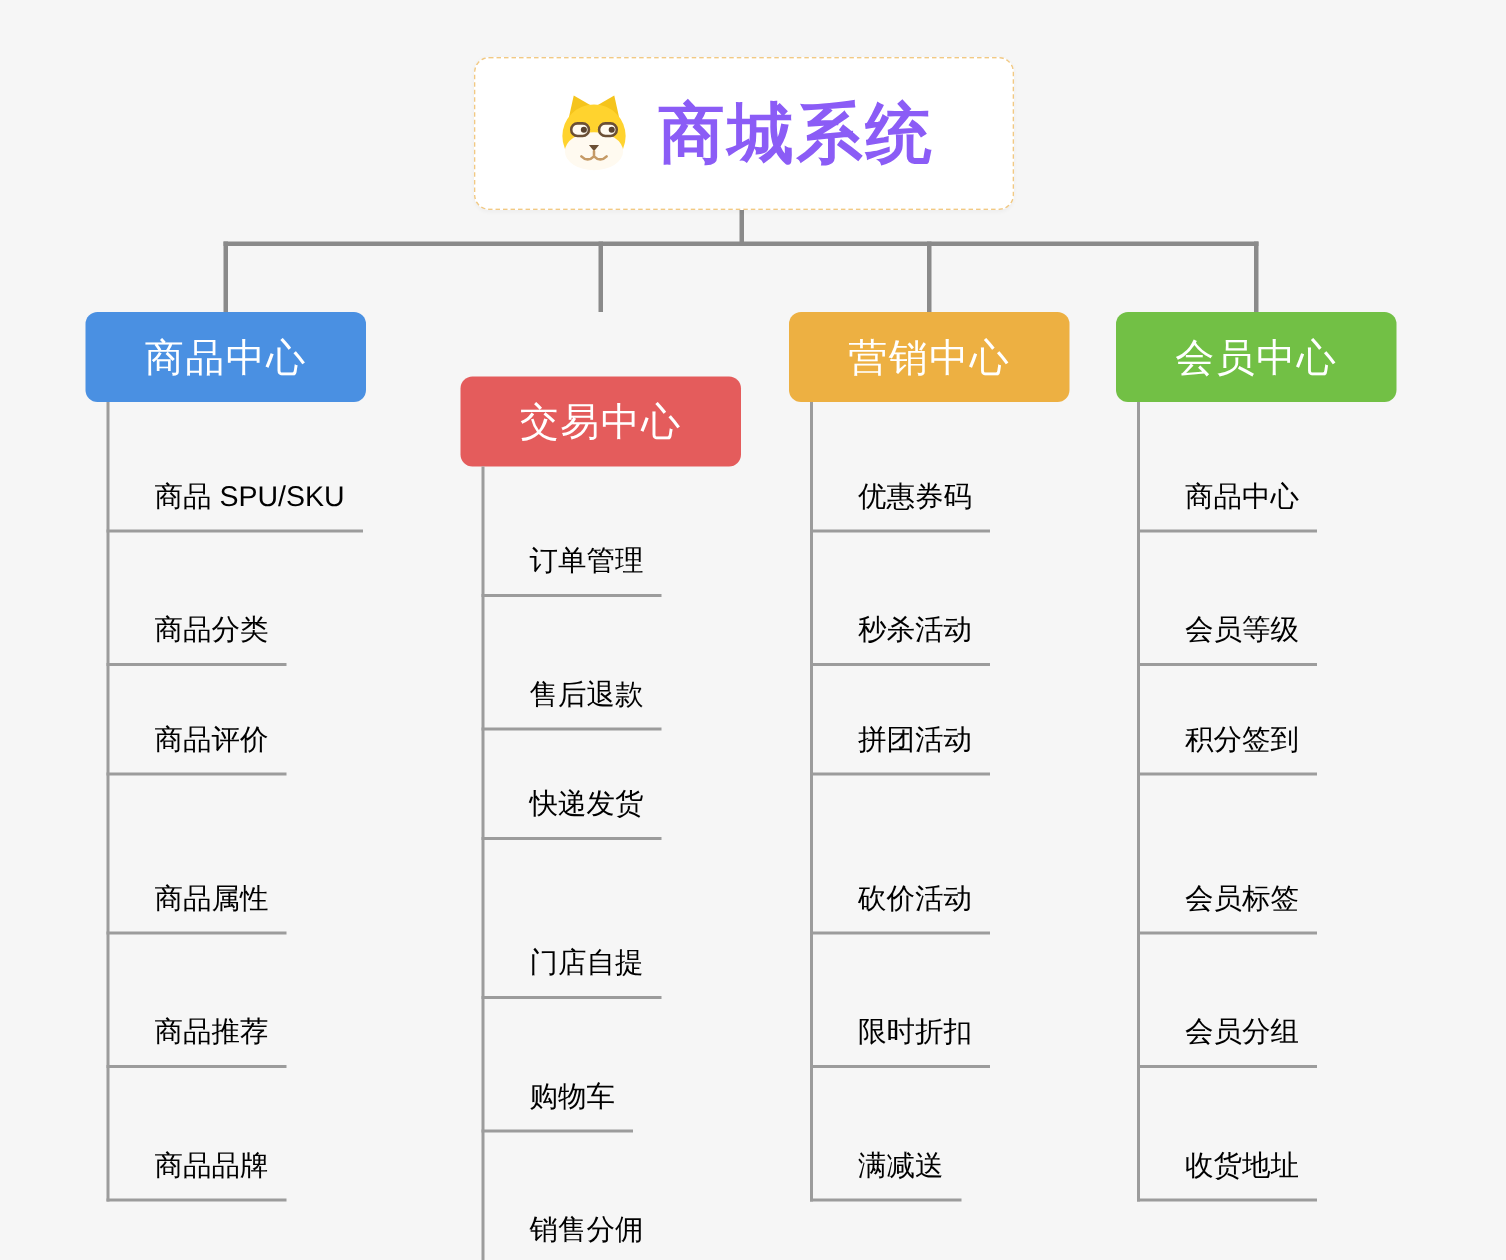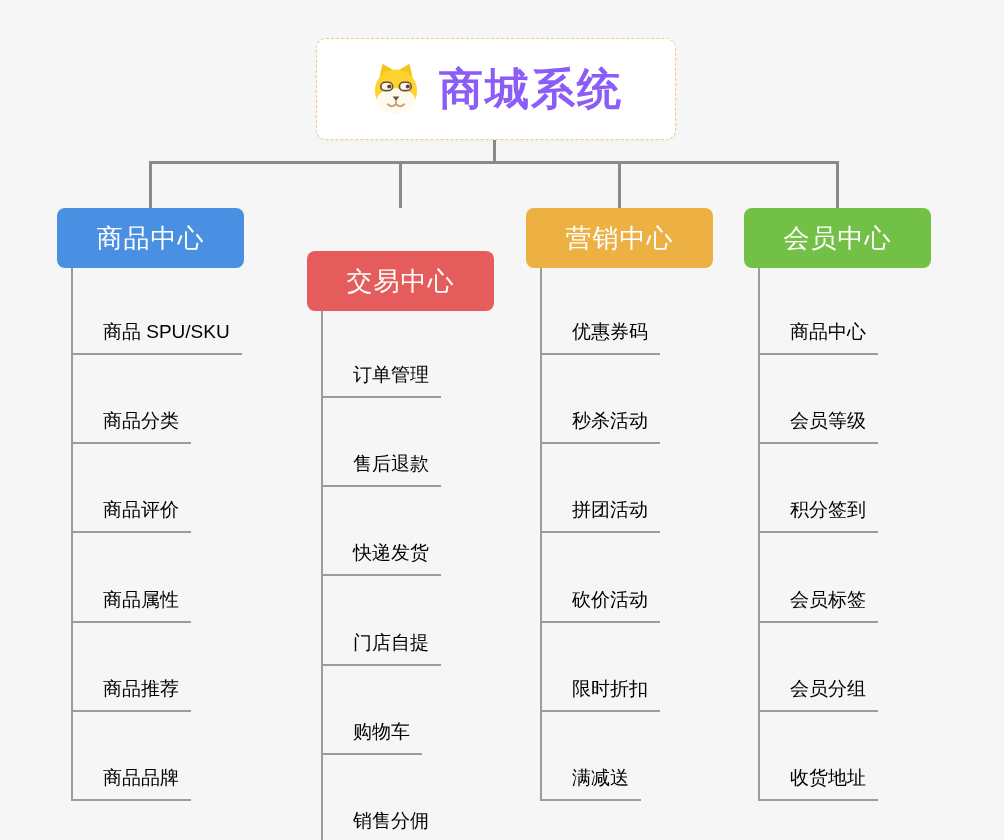--- a/index.html
+++ b/index.html
@@ -39,21 +39,21 @@
     letter-spacing:1px;
   }
   .trunk{position:absolute;left:14px;top:60px;width:2px;height:533px;background:#9c9c9c;}
 
   .leaf{
     position:absolute;left:14px;
     font-size:19px;color:#000000;line-height:26px;
     padding:0 12px 8px 32px;border-bottom:2px solid #9c9c9c;
     white-space:nowrap;
   }
-  .l1{top:111px;} .l2{top:200px;} .l3{top:289px;}
+  .l1{top:111px;} .l2{top:200px;} .l3{top:273px;}
   .l4{top:379px;} .l5{top:468px;} .l6{top:557px;}
 </style>
 </head>
 <body>
 
 <div class="canvas">
 
   <div class="line root-trunk"></div>
   <div class="line bus"></div>
   <div class="line drop drop1"></div>

